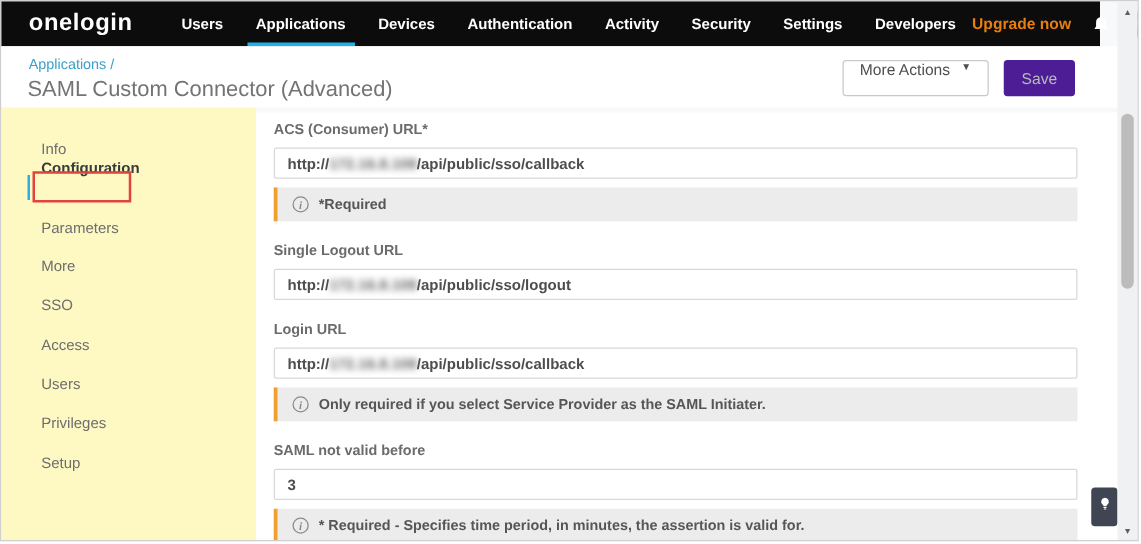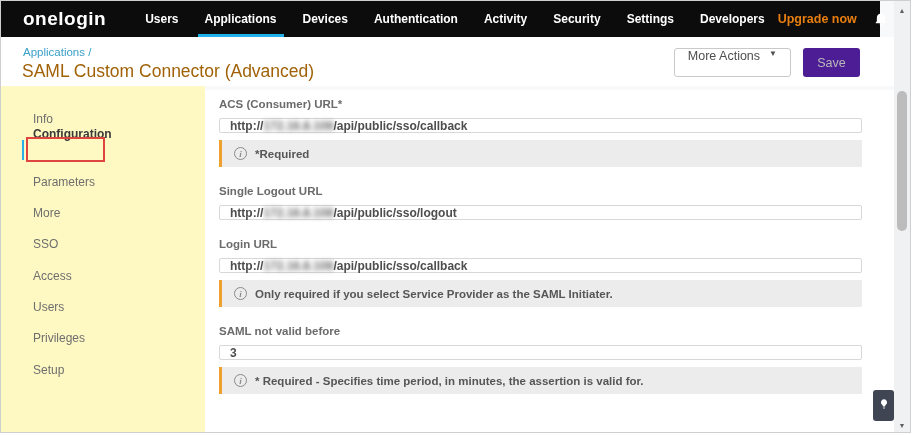--- a/index.html
+++ b/index.html
@@ -17,41 +17,41 @@
   .nav-right { margin-left:auto; display:flex; align-items:center; gap:16px; padding-right:14px; }
   .upgrade { color:#e87e0f; font-size:12.5px; font-weight:bold; cursor:pointer; white-space:nowrap; }
   .bell { width:16px; height:16px; cursor:pointer; }
   .avatar { width:25px; height:25px; border-radius:50%;
             background:radial-gradient(circle at 50% 45%, #e3e3e3 0 22%, #9a9a9a 48%, #6c6c6c 78%);
             filter:blur(1.2px); cursor:pointer; }
 
   
   .header { position:absolute; top:36px; left:0; width:895px; height:49px; background:#fff; }
   .breadcrumb { position:absolute; top:9px; left:22px; color:#3a9fc9; font-size:11.5px; cursor:pointer; }
-  .page-title { position:absolute; top:24px; left:21px; color:#a16207; font-size:17.5px; }
+  .page-title { position:absolute; top:24px; left:21px; color:#737373; font-size:17.5px; }
   .more-actions { position:absolute; top:11px; right:105px; height:29px; padding:0 13px;
                   background:#fff; border:1px solid #c9c9c9; border-radius:3px; color:#4e4e4e;
                   font-size:12.5px; display:flex; align-items:flex-start; gap:9px; cursor:pointer; }
   .caret { font-size:8px; color:#4e4e4e; }
   .save-btn { position:absolute; top:11px; right:36px; height:29px; width:57px;
               background:#4c1d95; border:none; border-radius:3px; color:#b9b9b9; font-size:12.5px; }
 
   
   .sidebar { position:absolute; top:85px; left:0; width:204px; bottom:0; background:#fef9c3; }
   .side-item { position:absolute; left:32px; height:16px; line-height:16px; font-size:12px; color:#6e6e6e; cursor:pointer; white-space:nowrap; }
   .side-item.active { font-weight:bold; color:#3a3a3a; }
   .active-bar { position:absolute; left:21px; top:54px; width:2px; height:20px; background:#2ab0e6; }
   .red-box { position:absolute; left:25px; top:51px; width:79px; height:25px; border:2px solid #e0443e; pointer-events:none; }
 
   
   .panel { position:absolute; top:89px; left:204px; width:692px; bottom:0; background:#fff;
            padding:7px 35px 0 14px;font-weight:bold; }
   .row { margin-bottom:17px; }
   .flabel { font-size:11.5px; color:#6b6b6b; height:14px; line-height:14px; margin-bottom:7px; }
-  .finput { height:15px; border:1px solid #d8d8d8; border-radius:2px; background:#fff;
+  .finput { height:25px; border:1px solid #d8d8d8; border-radius:2px; background:#fff;
             display:flex; align-items:center; padding-left:10px; font-size:12px; color:#4e4e4e; cursor:text; }
   .blur { filter:blur(2.4px); opacity:.85; }
   .note { margin-top:7px; height:27px; background:#ececec; border-left:3px solid #efa02e;
           display:flex; align-items:center; gap:8px; padding-left:12px; font-size:11.5px; color:#565656; }
   .info-ic { width:13px; height:13px; border:1px solid #8a8a8a; border-radius:50%; color:#8a8a8a;
              font-size:9px; line-height:12px; text-align:center; font-style:italic; flex:0 0 13px;
              font-family:"Liberation Serif", serif; }
 
   
   .scrollbar { position:absolute; top:0; right:0; width:16px; height:433px; background:#f0f1f2; }

